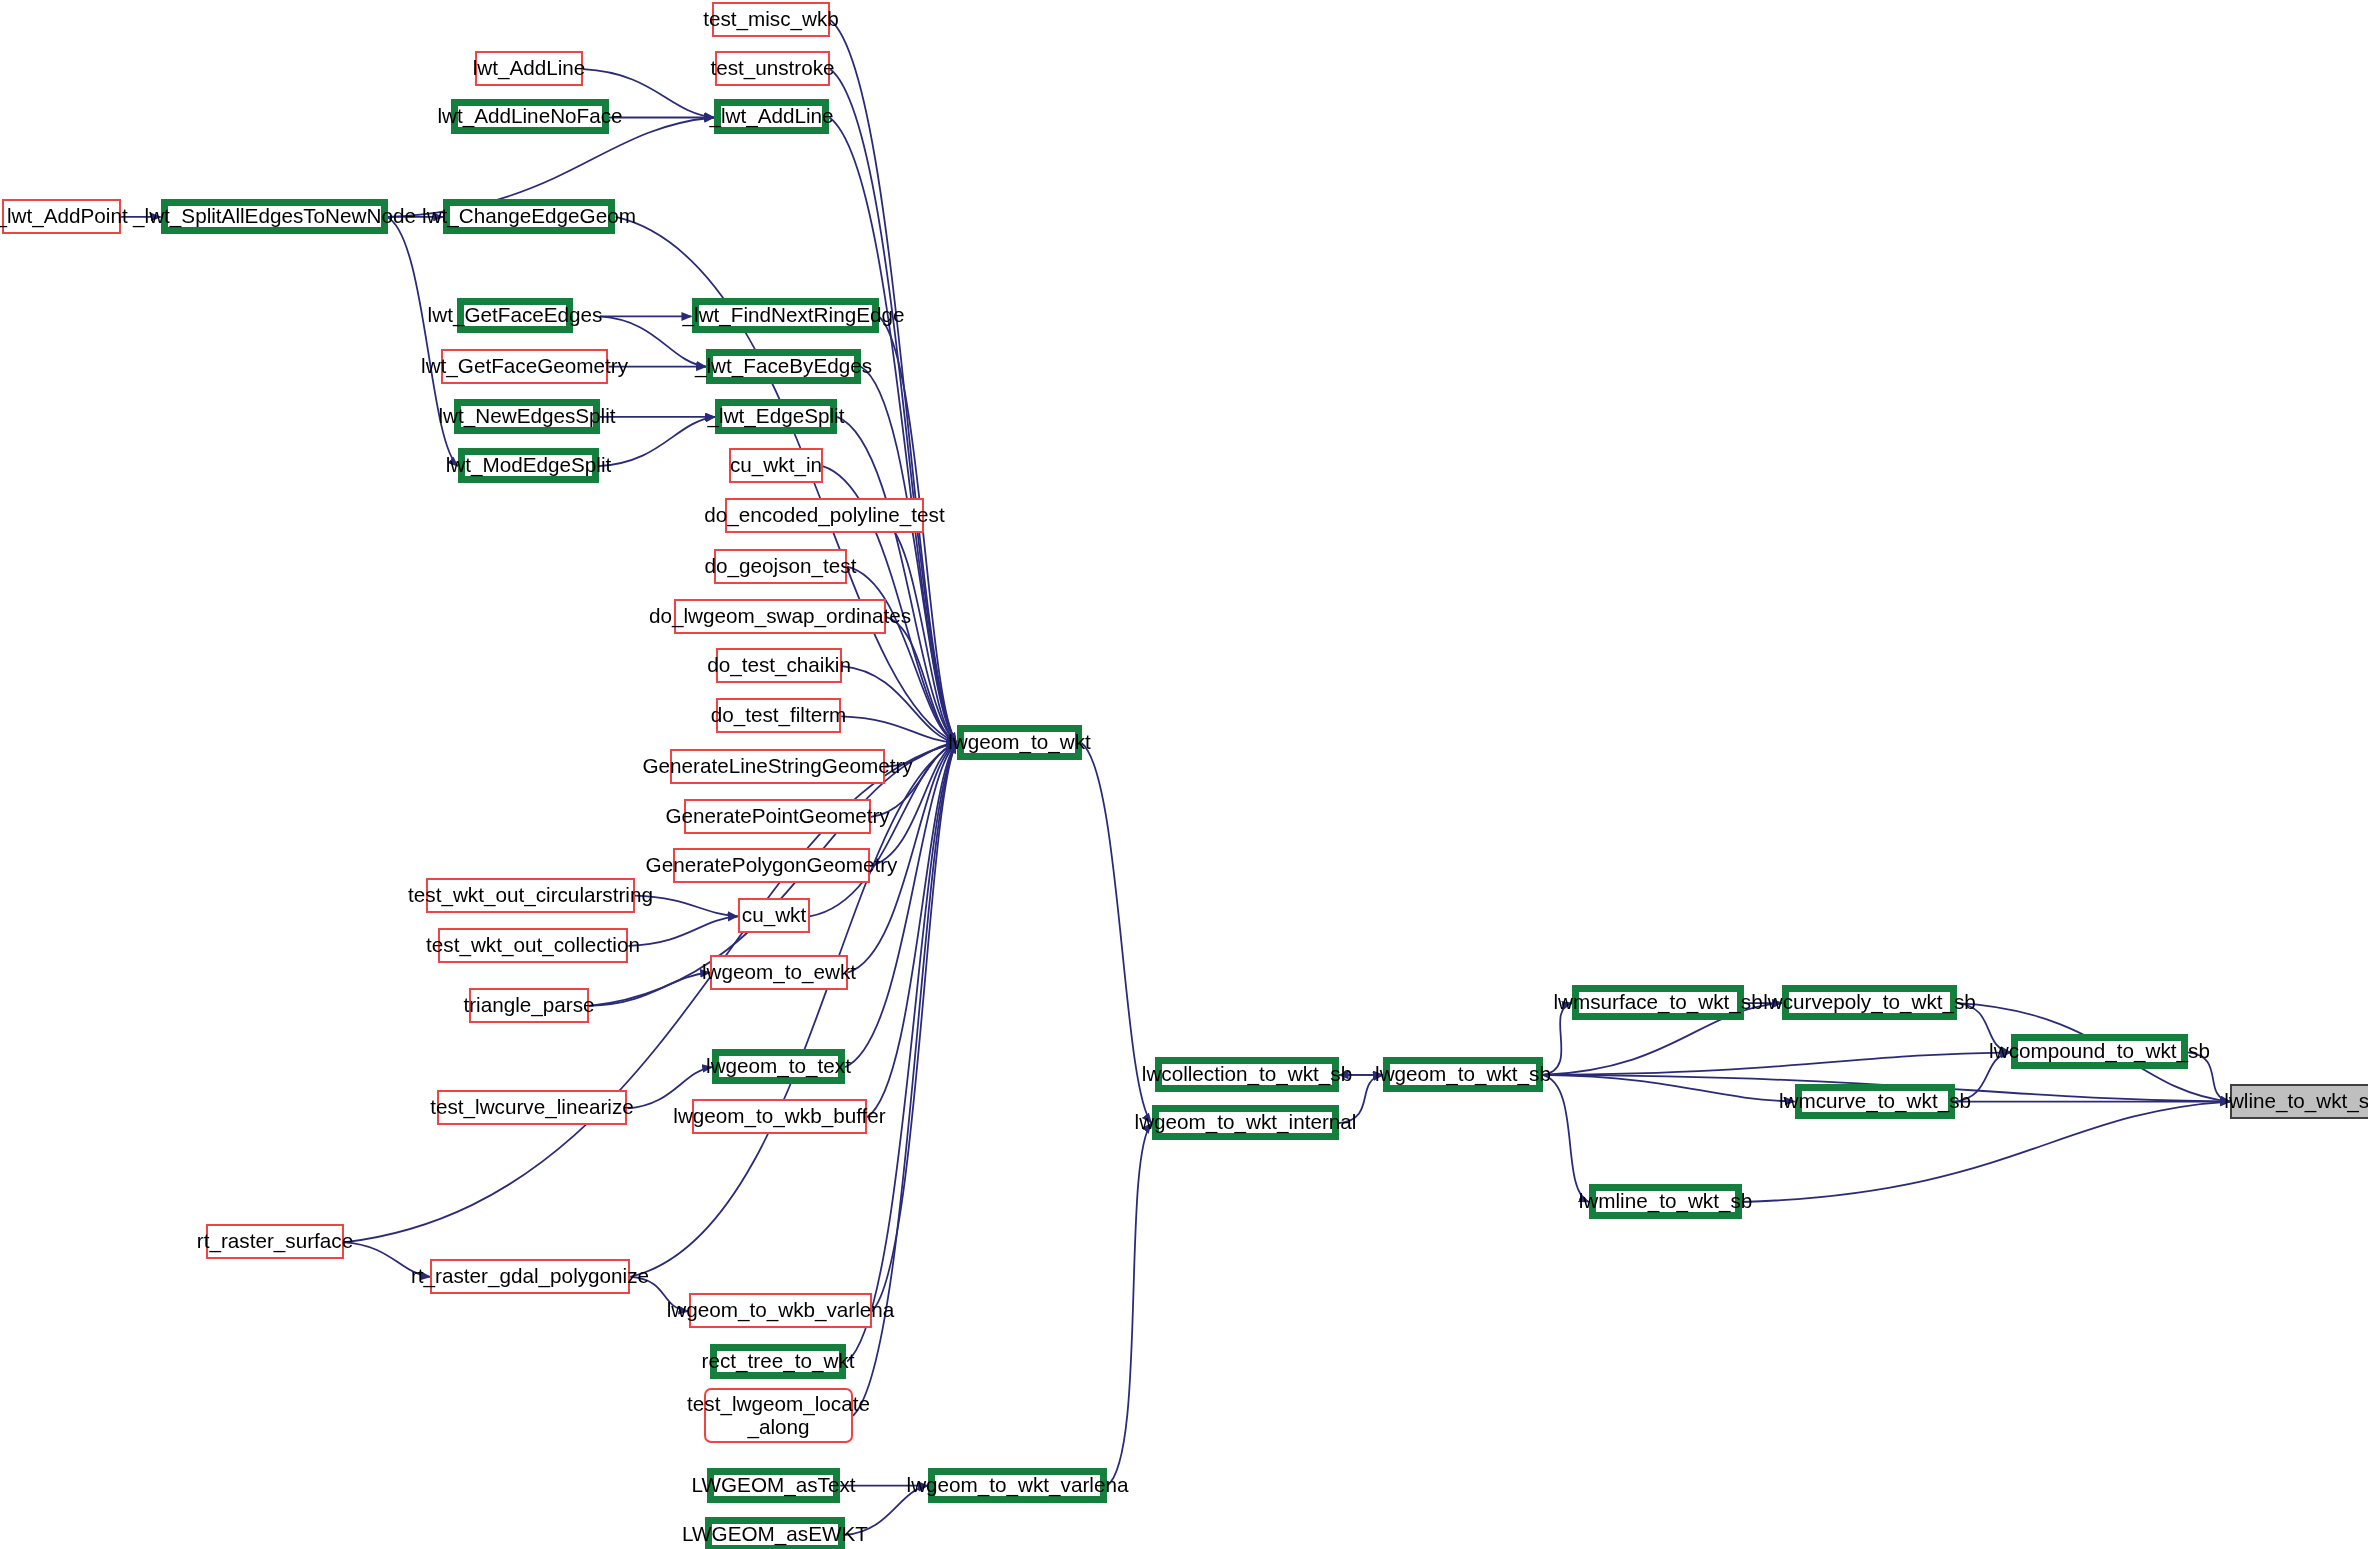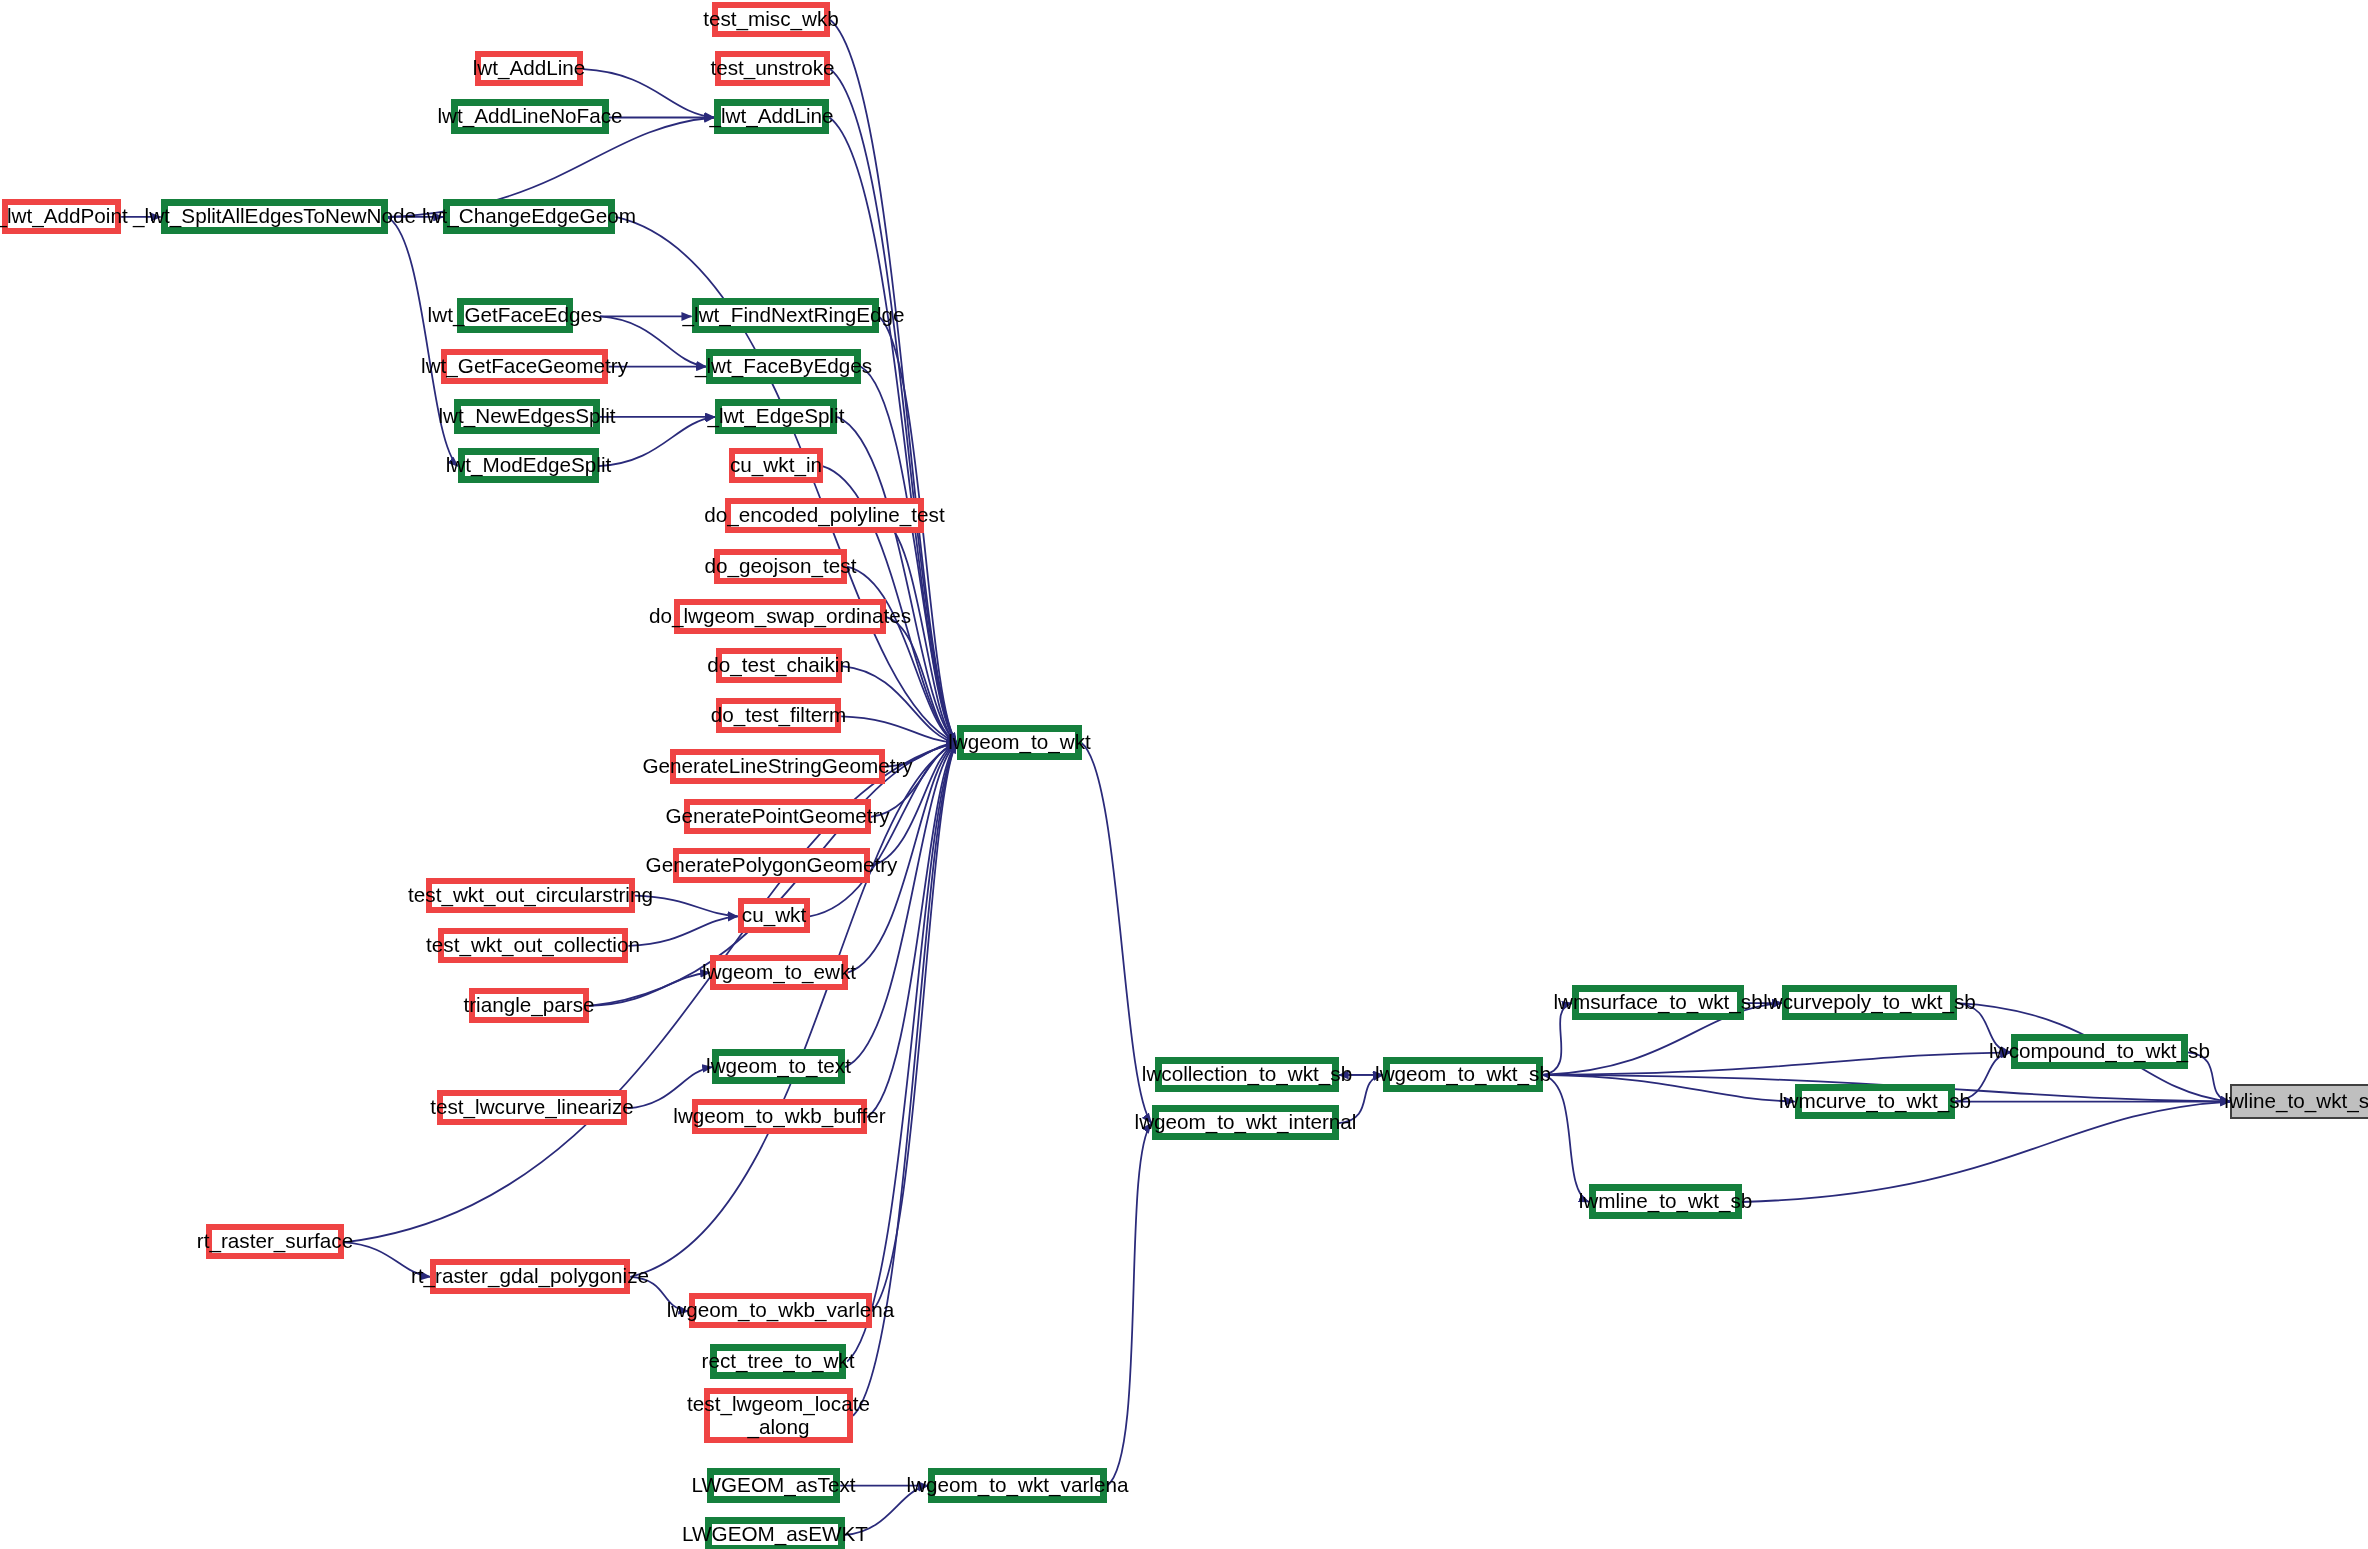--- a/index.html
+++ b/index.html
@@ -32,21 +32,21 @@
     justify-content: center;
     text-align: center;
     background: #ffffff;
     color: #000000;
     font-size: 20.7px;
     line-height: 1.08;
     white-space: pre;
     letter-spacing: 0px;
     z-index: 5;
   }
-  .node.red   { border: 6px solid #ef4444; }
+  .node.red   { border: 2px solid #ef4444; }
   .node.black { border: 7px solid #15803d; }
   .node.cur   { border: 2px solid #404040; background: #bfbfbf; }
 </style>
 </head>
 <body>
 
 <div id="canvas-root">
   <svg id="edge-layer" width="2368" height="1550" viewBox="0 0 2404 1573">
     <defs>
       <marker id="arrow" markerWidth="11" markerHeight="9" refX="10.2" refY="4.5" orient="auto" markerUnits="userSpaceOnUse">
@@ -149,21 +149,21 @@
       <div class="node red" style="left: 438px; top: 928px; width: 190px; height: 35px;">test_wkt_out_collection</div>
       <div class="node red" style="left: 710px; top: 955px; width: 138px; height: 35px;">lwgeom_to_ewkt</div>
       <div class="node red" style="left: 469px; top: 988px; width: 120px; height: 35px;">triangle_parse</div>
       <div class="node black" style="left: 712px; top: 1049px; width: 133px; height: 35px;">lwgeom_to_text</div>
       <div class="node red" style="left: 437px; top: 1090px; width: 190px; height: 35px;">test_lwcurve_linearize</div>
       <div class="node red" style="left: 692px; top: 1099px; width: 175px; height: 35px;">lwgeom_to_wkb_buffer</div>
       <div class="node red" style="left: 206px; top: 1224px; width: 138px; height: 35px;">rt_raster_surface</div>
       <div class="node red" style="left: 430px; top: 1259px; width: 200px; height: 35px;">rt_raster_gdal_polygonize</div>
       <div class="node red" style="left: 689px; top: 1293px; width: 183px; height: 35px;">lwgeom_to_wkb_varlena</div>
       <div class="node black" style="left: 710px; top: 1344px; width: 136px; height: 35px;">rect_tree_to_wkt</div>
-      <div class="node red" style="left: 704px; top: 1388px; width: 149px; height: 55px;">test_lwgeom_locate
+      <div class="node red" style="left: 704px; top: 1388px; width: 149px; height: 55px; border-radius: 7px;">test_lwgeom_locate
 _along</div>
       <div class="node black" style="left: 707px; top: 1468px; width: 133px; height: 35px;">LWGEOM_asText</div>
       <div class="node black" style="left: 928px; top: 1468px; width: 179px; height: 35px;">lwgeom_to_wkt_varlena</div>
       <div class="node black" style="left: 705px; top: 1517px; width: 140px; height: 35px;">LWGEOM_asEWKT</div>
       <div class="node black" style="left: 957px; top: 725px; width: 125px; height: 35px;">lwgeom_to_wkt</div>
       <div class="node black" style="left: 1155px; top: 1057px; width: 184px; height: 35px;">lwcollection_to_wkt_sb</div>
       <div class="node black" style="left: 1152px; top: 1105px; width: 187px; height: 35px;">lwgeom_to_wkt_internal</div>
       <div class="node black" style="left: 1383px; top: 1057px; width: 160px; height: 35px;">lwgeom_to_wkt_sb</div>
       <div class="node black" style="left: 1572px; top: 985px; width: 172px; height: 35px;">lwmsurface_to_wkt_sb</div>
       <div class="node black" style="left: 1782px; top: 985px; width: 175px; height: 35px;">lwcurvepoly_to_wkt_sb</div>

